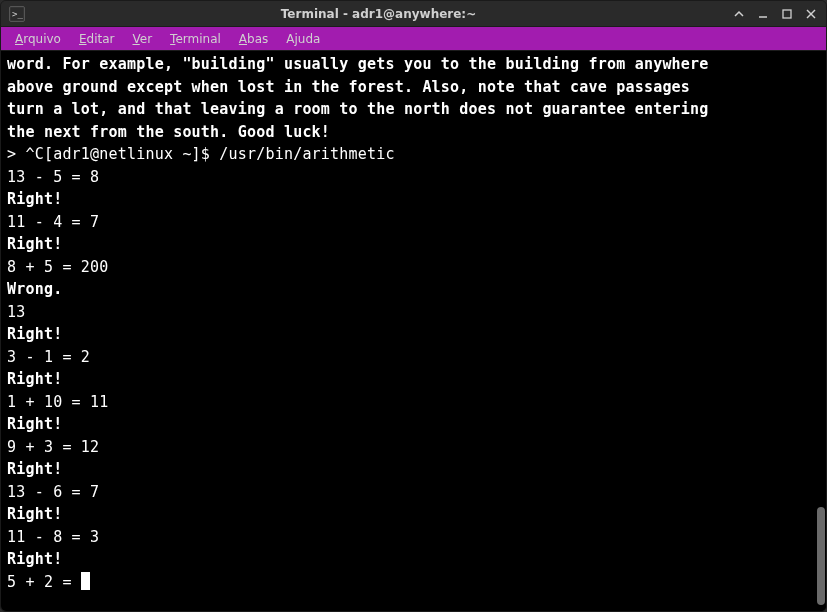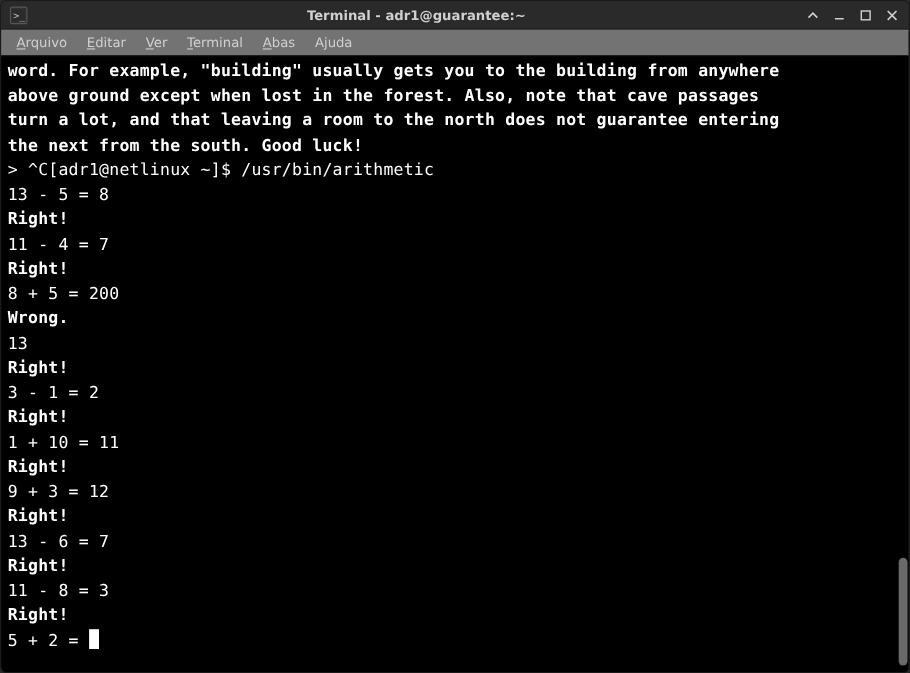--- a/index.html
+++ b/index.html
@@ -65,21 +65,21 @@
       align-items: center;
       justify-content: center;
       cursor: pointer;
       color: #d0d0d0;
     }
     .titlebar-btn svg {
       width: 12px;
       height: 12px;
     }
     .menubar {
-      background: #737373;
+      background: #a21caf;
       height: 24px;
       display: flex;
       align-items: center;
       padding: 0 6px;
       gap: 2px;
       border-bottom: 1px solid #1c1c1c;
     }
     .menu-item {
       color: #d0d0d0;
       font-size: 12px;
@@ -136,21 +136,21 @@
 <body>
 
 <div class="window">
   <div class="titlebar">
     <div class="titlebar-icon">
       <svg viewBox="0 0 12 12">
           <rect x="0" y="0" width="12" height="12" fill="#2b2b2b"></rect>
           <text x="1" y="9" font-size="9" fill="#ccc" font-family="monospace">&gt;_</text>
         </svg>
     </div>
-    <div class="titlebar-title">Terminal - adr1@guarantee:~</div>
+    <div class="titlebar-title">Terminal - adr1@anywhere:~</div>
     <div class="titlebar-controls">
       <div class="titlebar-btn">
         <svg viewBox="0 0 12 12">
             <path d="M2 8 L6 4 L10 8" stroke="#d0d0d0" stroke-width="1.5" fill="none"></path>
           </svg>
       </div>
       <div class="titlebar-btn">
         <svg viewBox="0 0 12 12">
             <line x1="2" y1="9" x2="10" y2="9" stroke="#d0d0d0" stroke-width="1.5"></line>
           </svg>

